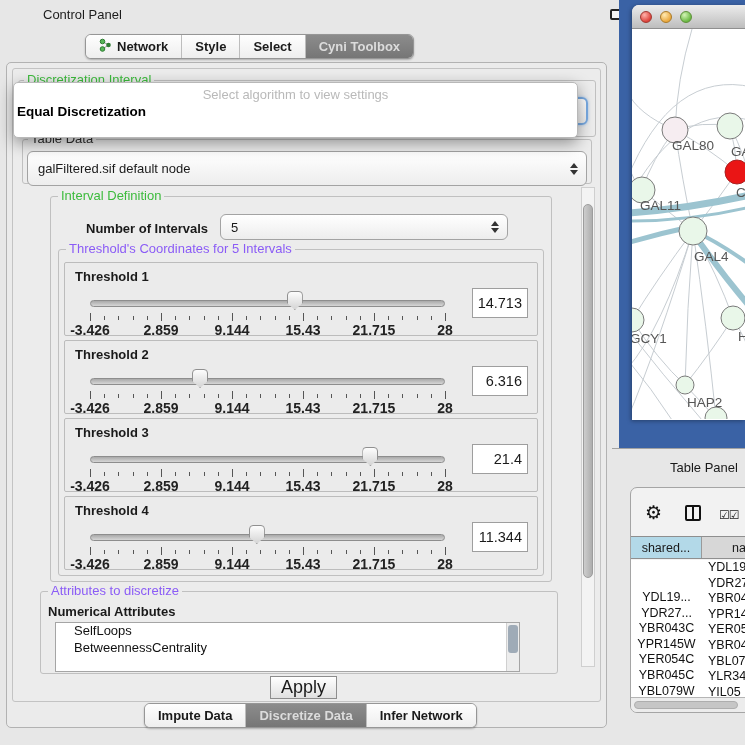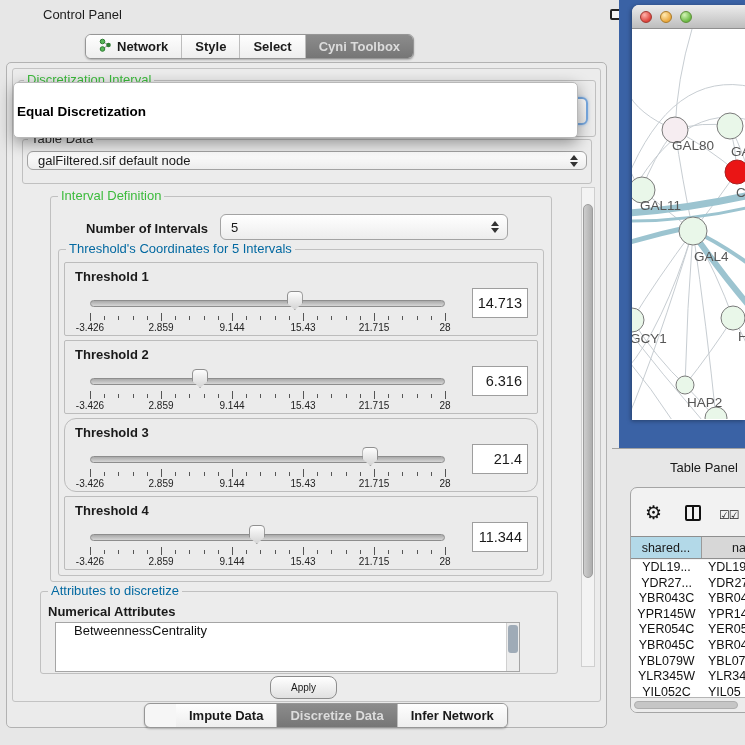--- a/index.html
+++ b/index.html
@@ -17,29 +17,29 @@
   .float-btn { left:575px; top:9px; width:11px; height:11px; border:2px solid #222; border-radius:2px; background:#f4f4f4; }
   .close-btn { left:593px; top:5px; font-size:14px; font-weight:bold; color:#111; }
 
   .tabbar { display:flex; height:25px; border:1px solid #969696; border-radius:6px; overflow:hidden;
             background:#f6f6f6; box-shadow:0 1px 2px rgba(0,0,0,.25); }
   .tabbar .tab { display:flex; align-items:center; gap:5px; padding:0 13px; font-size:13px; font-weight:bold;
             color:#1a1a1a; background:linear-gradient(#fefefe,#eeeeee); border-left:1px solid #bdbdbd; cursor:default; }
   .tabbar .tab:first-child { border-left:none; }
   .tabbar .tab.active { background:linear-gradient(#8c8c8c,#767676); color:#dcdcdc;justify-content:center; }
   #topTabs { left:85px; top:34px; }
-  #bottomTabs { left:144px; top:703px;padding-left:31px; }
+  #bottomTabs { left:144px; top:703px; }
 
   .outer-box { left:6px; top:62px; width:601px; height:666px; border:1px solid #b2b2b2; border-radius:5px; background:#ebebeb; }
   .inner-box { left:12px; top:68px; width:589px; height:634px; border:1px solid #c3c3c3; border-radius:3px; background:#ececec; }
 
   .group { border:1px solid #c0c0c0; border-radius:3px; }
   .group-label { font-size:13px; background:#ececec; padding:0 3px; line-height:13px; }
   .lbl-green { color:#3cbb3c; }
-  .lbl-blue { color:#0369a1; }
+  .lbl-blue { color:#8b5cf6; }
   .lbl-dark { color:#2f2f2f; }
 
   .combo { background:linear-gradient(#ffffff,#ededed); border:1px solid #a3a3a3; border-radius:6px;
            display:flex; align-items:center; font-size:13px; padding-left:10px; position:absolute; }
   .combo.focus { border:2px solid #78aae2; box-shadow:0 0 3px #9cc2ec; }
   .stepper { margin-left:auto; margin-right:8px; display:flex; flex-direction:column; gap:2px; }
   .stepper i { width:0; height:0; border-left:4px solid transparent; border-right:4px solid transparent; display:block; }
   .stepper .up { border-bottom:5px solid #333; }
   .stepper .dn { border-top:5px solid #333; }
 
@@ -57,32 +57,32 @@
               background:linear-gradient(#a9a9a9,#d6d6d6); border:1px solid #8d8d8d; }
   .th-thumb { position:absolute; top:28px; width:16px; height:19px;
               background:linear-gradient(#fdfdfd,#d5d5d5); border:1px solid #909090;
               border-radius:4px 4px 2px 2px;
               clip-path:polygon(0 0,100% 0,100% 62%,50% 100%,0 62%); }
   .tickrow { position:absolute; left:0; top:50px; width:100%; height:9px; }
   .tick { position:absolute; width:1px; background:#555; }
   .tick.minor { height:4px; top:3px; }
   .tick.major { height:8px; top:0; }
   .ticklabels { position:absolute; left:0; top:59px; width:100%; height:12px; }
-  .ticklabels span { position:absolute; transform:translateX(-50%); font-size:10px; font-weight:normal; color:#222; }
+  .ticklabels span { position:absolute; transform:translateX(-50%); font-size:14px; font-weight:bold; color:#222; }
   .th-value { position:absolute; left:407px; top:25px; width:56px; height:30px; background:#fff; border:1px solid #9e9e9e;
               display:flex; align-items:center; justify-content:flex-end; padding-right:5px; font-size:14.5px; }
 
   
   .attr-list { left:55px; top:622px; width:465px; height:50px; background:#fff; border:1px solid #a5a5a5; overflow:hidden; }
   .attr-list .item { padding-left:18px; font-size:13px; line-height:16.5px; color:#111; white-space:nowrap; }
   .attr-scroll { position:absolute; right:0; top:0; width:13px; height:48px; background:#ededed; border-left:1px solid #d0d0d0; }
   .attr-scroll .thumb { position:absolute; left:1px; top:2px; width:10px; height:28px; background:#9fabb7; border-radius:3px; }
 
-  .apply-btn { left:270px; top:676px; width:67px; height:23px; border:1px solid #8d8d8d; border-radius:8px;
-               background:linear-gradient(#ffffff,#e0e0e0); font-size:10px; display:flex; align-items:center; justify-content:center; }
+  .apply-btn { left:270px; top:676px; width:67px; height:23px; border:1px solid #8d8d8d; border-radius:0;
+               background:linear-gradient(#ffffff,#e0e0e0); font-size:18px; display:flex; align-items:center; justify-content:center; }
 
   .cp-scrollbar { left:581px; top:187px; width:14px; height:480px; background:#f3f3f3; border:1px solid #cfcfcf; }
   .cp-scrollbar .thumb { position:absolute; left:1px; top:16px; width:10px; height:374px; border-radius:5px;
                background:linear-gradient(90deg,#cdcdcd,#aeaeae); border:1px solid #9d9d9d; }
 
   
   .desktop { left:619px; top:0; width:126px; height:449px; background:#3a62a5; }
   .net-window { left:632px; top:5px; width:113px; height:415px; background:#fff; border-top-left-radius:7px; overflow:hidden;
                 box-shadow:-1px 1px 4px rgba(0,0,0,.35); }
   .net-titlebar { height:24px; background:linear-gradient(#ececec,#bdbdbd); border-bottom:1px solid #8f8f8f;
@@ -102,21 +102,21 @@
   .gear-ic { position:absolute; left:14px; top:15px; font-size:19px; line-height:19px; color:#111; }
   .col-ic { position:absolute; left:54px; top:17px; width:16px; height:16px; border:2px solid #111; border-radius:2px; }
   .col-ic:before { content:""; position:absolute; left:5px; top:0; width:2px; height:12px; background:#111; }
   .chk-ic { position:absolute; left:88px; top:20px; font-size:12px; letter-spacing:-1px; color:#222; }
   .tp-header { position:absolute; left:0; top:48px; width:200px; height:23px; display:flex;
                border-top:1px solid #8f8f8f; border-bottom:1px solid #8f8f8f; font-size:12.5px; }
   .tp-header .c1 { width:71px; background:#b3d9e8; border-right:1px solid #9a9a9a; display:flex; align-items:center; justify-content:center; }
   .tp-header .c2 { width:129px; background:#d7d7d7; padding-left:30px; display:flex; align-items:center; }
   .tp-rows { position:absolute; left:0; top:72px; width:200px; height:137px; overflow:hidden; background:#fff; }
   .tp-row { display:flex; height:15.6px; font-size:12.5px; color:#111; }
-  .tp-row .c1 { width:71px; text-align:center; }
+  .tp-row .c1 { width:71px; text-align:center;margin-top:30px; }
   .tp-row .c2 { width:129px; padding-left:6px; }
   .tp-hscroll { position:absolute; left:0; top:209px; width:116px; height:16px; background:#ececec; border-top:1px solid #b5b5b5; }
   .tp-hscroll .thumb { position:absolute; left:3px; top:3px; width:104px; height:8px; background:#c6c6c6;
                        border:1px solid #aeaeae; border-radius:4px; }
 </style>
 </head>
 <body>
 
 <div class="abs cp-titlebar">
   <div class="abs cp-title">Control Panel</div>
@@ -151,26 +151,27 @@
 <div class="abs group" style="left:18px;top:80px;width:578px;height:57px;"></div>
 <div class="abs group-label lbl-green" style="left:24px;top:73px;">Discretization Interval</div>
 <div class="combo focus" style="left:26px;top:97px;width:562px;height:28px;">
   <span class="stepper">
       <i class="up"></i>
       <i class="dn"></i>
     </span>
 </div>
 
 <div class="abs popup">
+  <div class="ph">Select algorithm to view settings</div>
   <div class="op1">Equal Discretization</div>
 </div>
 
 <div class="abs group" style="left:22px;top:139px;width:570px;height:45px;"></div>
 <div class="abs group-label lbl-dark" style="left:28px;top:132px;">Table Data</div>
-<div class="combo" style="left:27px;top:151px;width:560px;height:19px;">
+<div class="combo" style="left:27px;top:151px;width:560px;height:35px;">
   <span>galFiltered.sif default node</span>
   <span class="stepper">
       <i class="up"></i>
       <i class="dn"></i>
     </span>
 </div>
 
 <div class="abs group" style="left:50px;top:196px;width:502px;height:386px;"></div>
 <div class="abs group-label lbl-green" style="left:58px;top:189px;">Interval Definition</div>
 
@@ -263,21 +264,21 @@
         <span style="left: 25px;">-3.426</span>
         <span style="left: 96px;">2.859</span>
         <span style="left: 167px;">9.144</span>
         <span style="left: 238px;">15.43</span>
         <span style="left: 309px;">21.715</span>
         <span style="left: 380px;">28</span>
       </div>
       <div class="th-thumb" style="left: 127.05px;"></div>
       <div class="th-value">6.316</div>
     </div>
-    <div class="th-row" style="top: 418px; border-radius: 12px;">
+    <div class="th-row" style="top: 418px;">
       <div class="th-label">Threshold 3</div>
       <div class="th-track"></div>
       <div class="tickrow">
         <div class="tick major" style="left: 25px;"></div>
         <div class="tick minor" style="left: 39.2px;"></div>
         <div class="tick minor" style="left: 53.4px;"></div>
         <div class="tick minor" style="left: 67.6px;"></div>
         <div class="tick minor" style="left: 81.8px;"></div>
         <div class="tick major" style="left: 96px;"></div>
         <div class="tick minor" style="left: 110.2px;"></div>
@@ -354,20 +355,21 @@
       <div class="th-thumb" style="left: 183.85px;"></div>
       <div class="th-value">11.344</div>
     </div>
   </div>
 
 <div class="abs group" style="left:40px;top:591px;width:518px;height:83px;"></div>
 <div class="abs group-label lbl-blue" style="left:48px;top:584px;">Attributes to discretize</div>
 <div class="abs" style="left:48px;top:604px;font-size:13px;font-weight:bold;">Numerical Attributes</div>
 <div class="abs attr-list" id="attrList">
 
+<div class="item">SelfLoops</div>
     <div class="item">BetweennessCentrality</div>
     <div class="attr-scroll">
       <div class="thumb"></div>
     </div>
   </div>
 
 <div class="abs apply-btn">Apply</div>
 
 <div class="abs cp-scrollbar">
     <div class="thumb"></div>

